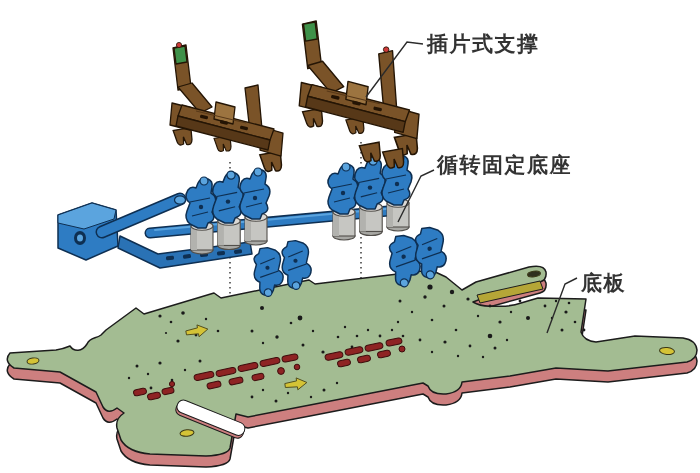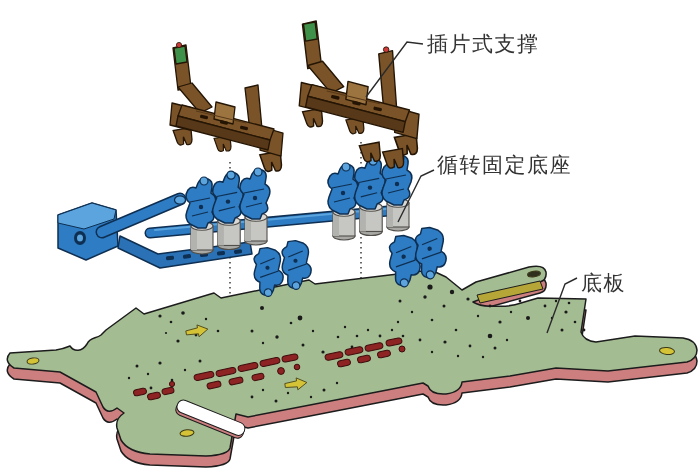--- a/index.html
+++ b/index.html
@@ -1,16 +1,16 @@
 <!DOCTYPE html>
 <html><head>
 <meta charset="utf-8">
 <style>
   html,body{margin:0;padding:0;background:#ffffff;}
-  .stage{position:relative;width:700px;height:473px;background:#ffffff;overflow:hidden;}
+  .stage{position:relative;width:700px;height:473px;background:#ffffff;overflow:hidden;font-weight:bold;}
   svg{display:block;}
   .callout-text{font-family:"Liberation Sans", sans-serif;font-size:21px;fill:#333333;letter-spacing:1.5px;}
   .leader{fill:none;stroke:#2b2b2b;stroke-width:1.4px;}
 </style>
 </head>
 <body>
 
 <div class="stage">
   <svg width="700" height="473" viewBox="0 0 700 473">
     <g id="drawing">

